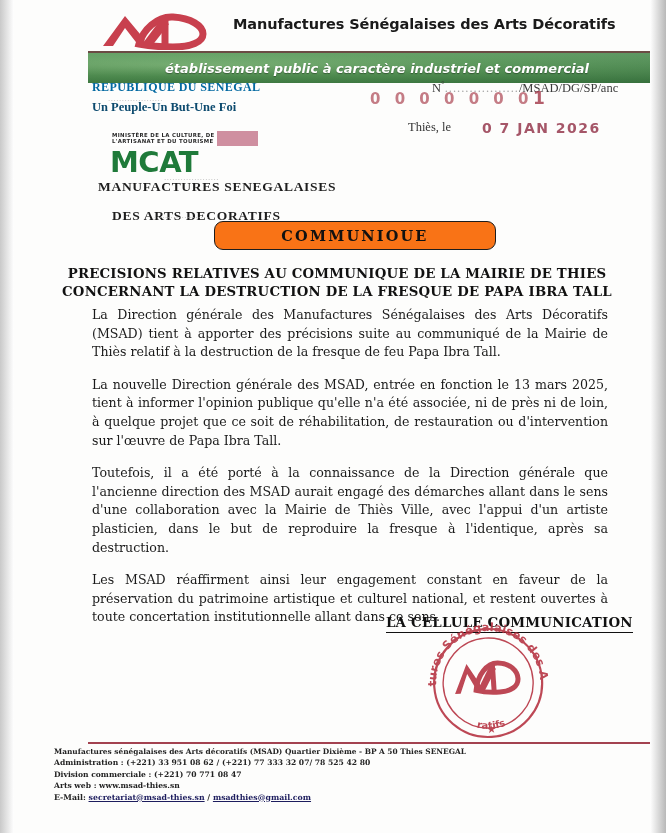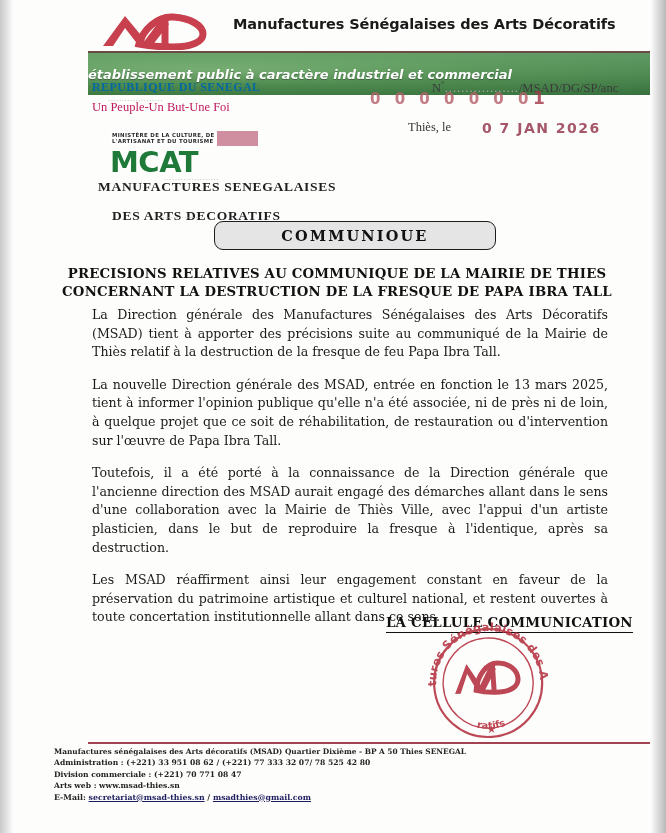--- a/index.html
+++ b/index.html
@@ -80,28 +80,29 @@
     color: #1a1a1a;
     letter-spacing: -0.1px;
     white-space: nowrap;
   }
 
   .green-band {
     position: absolute;
     left: 74px;
     top: 51px;
     width: 578px;
-    height: 44px;
+    height: 32px;
     background:
       linear-gradient(to bottom, rgba(255,255,255,.14), rgba(0,0,0,.12)),
       radial-gradient(ellipse at 20% 40%, #6fae6a 0%, #4f9450 45%, #3e7f45 100%);
     border-top: 2px solid #6b4b44;
     box-sizing: border-box;
     display: flex;
     align-items: center;
+    justify-content: center;
   }
   .green-band-text {
     font-family: "DejaVu Sans", sans-serif;
     font-style: italic;
     font-weight: bold;
     font-size: 13px;
     color: #ffffff;
     text-shadow: 0 1px 1px rgba(0,0,0,.35);
     white-space: nowrap;
   }
@@ -114,21 +115,22 @@
     font-size: 12px;
     font-weight: bold;
     letter-spacing: .4px;
     color: #0369a1;
   }
   .motto {
     position: absolute;
     left: 78px;
     top: 100px;
     font-size: 12.5px;
-    color: #be185d;
+    color: #0c4a6e;
+    font-weight: bold;
   }
   .dotline {
     position: absolute;
     font-size: 9px;
     letter-spacing: .5px;
     color: #b9b9b9;
     white-space: nowrap;
   }
   .dot-a { left: 94px; top: 93px; }
   .dot-b { left: 152px; top: 131px; }
@@ -229,21 +231,21 @@
     position: absolute;
     left: 200px;
     top: 221px;
     width: 280px;
     height: 27px;
     border: 1.6px solid #1d1d1d;
     border-radius: 9px;
     display: flex;
     align-items: center;
     justify-content: center;
-    background: #e5e5e5;
+    background: #f97316;
   }
   .comm-text {
     font-family: "DejaVu Serif", serif;
     font-weight: bold;
     font-size: 14.5px;
     letter-spacing: 2.2px;
     color: #111;
   }
 
   

